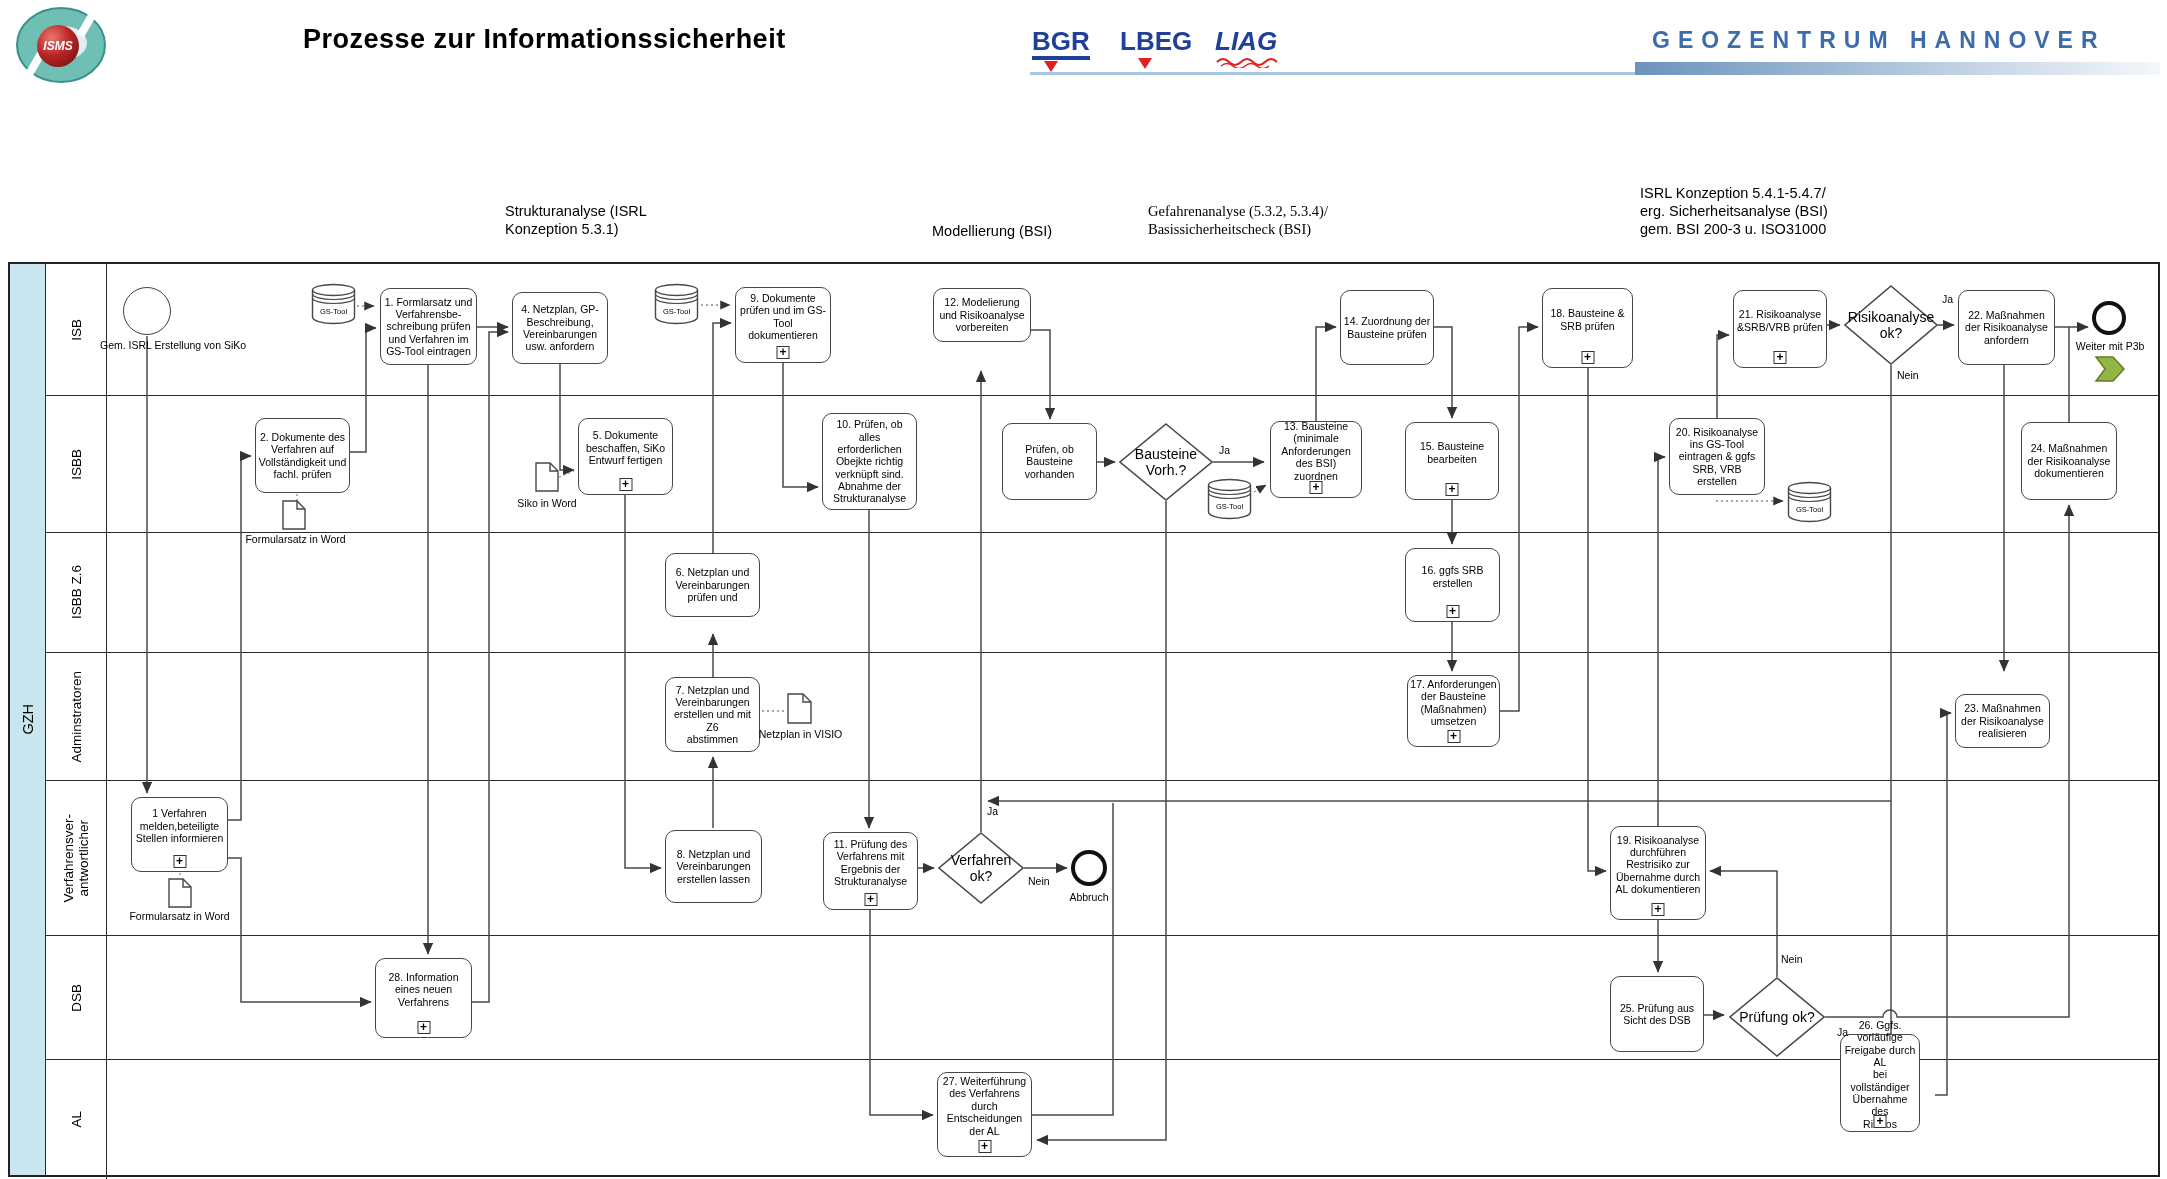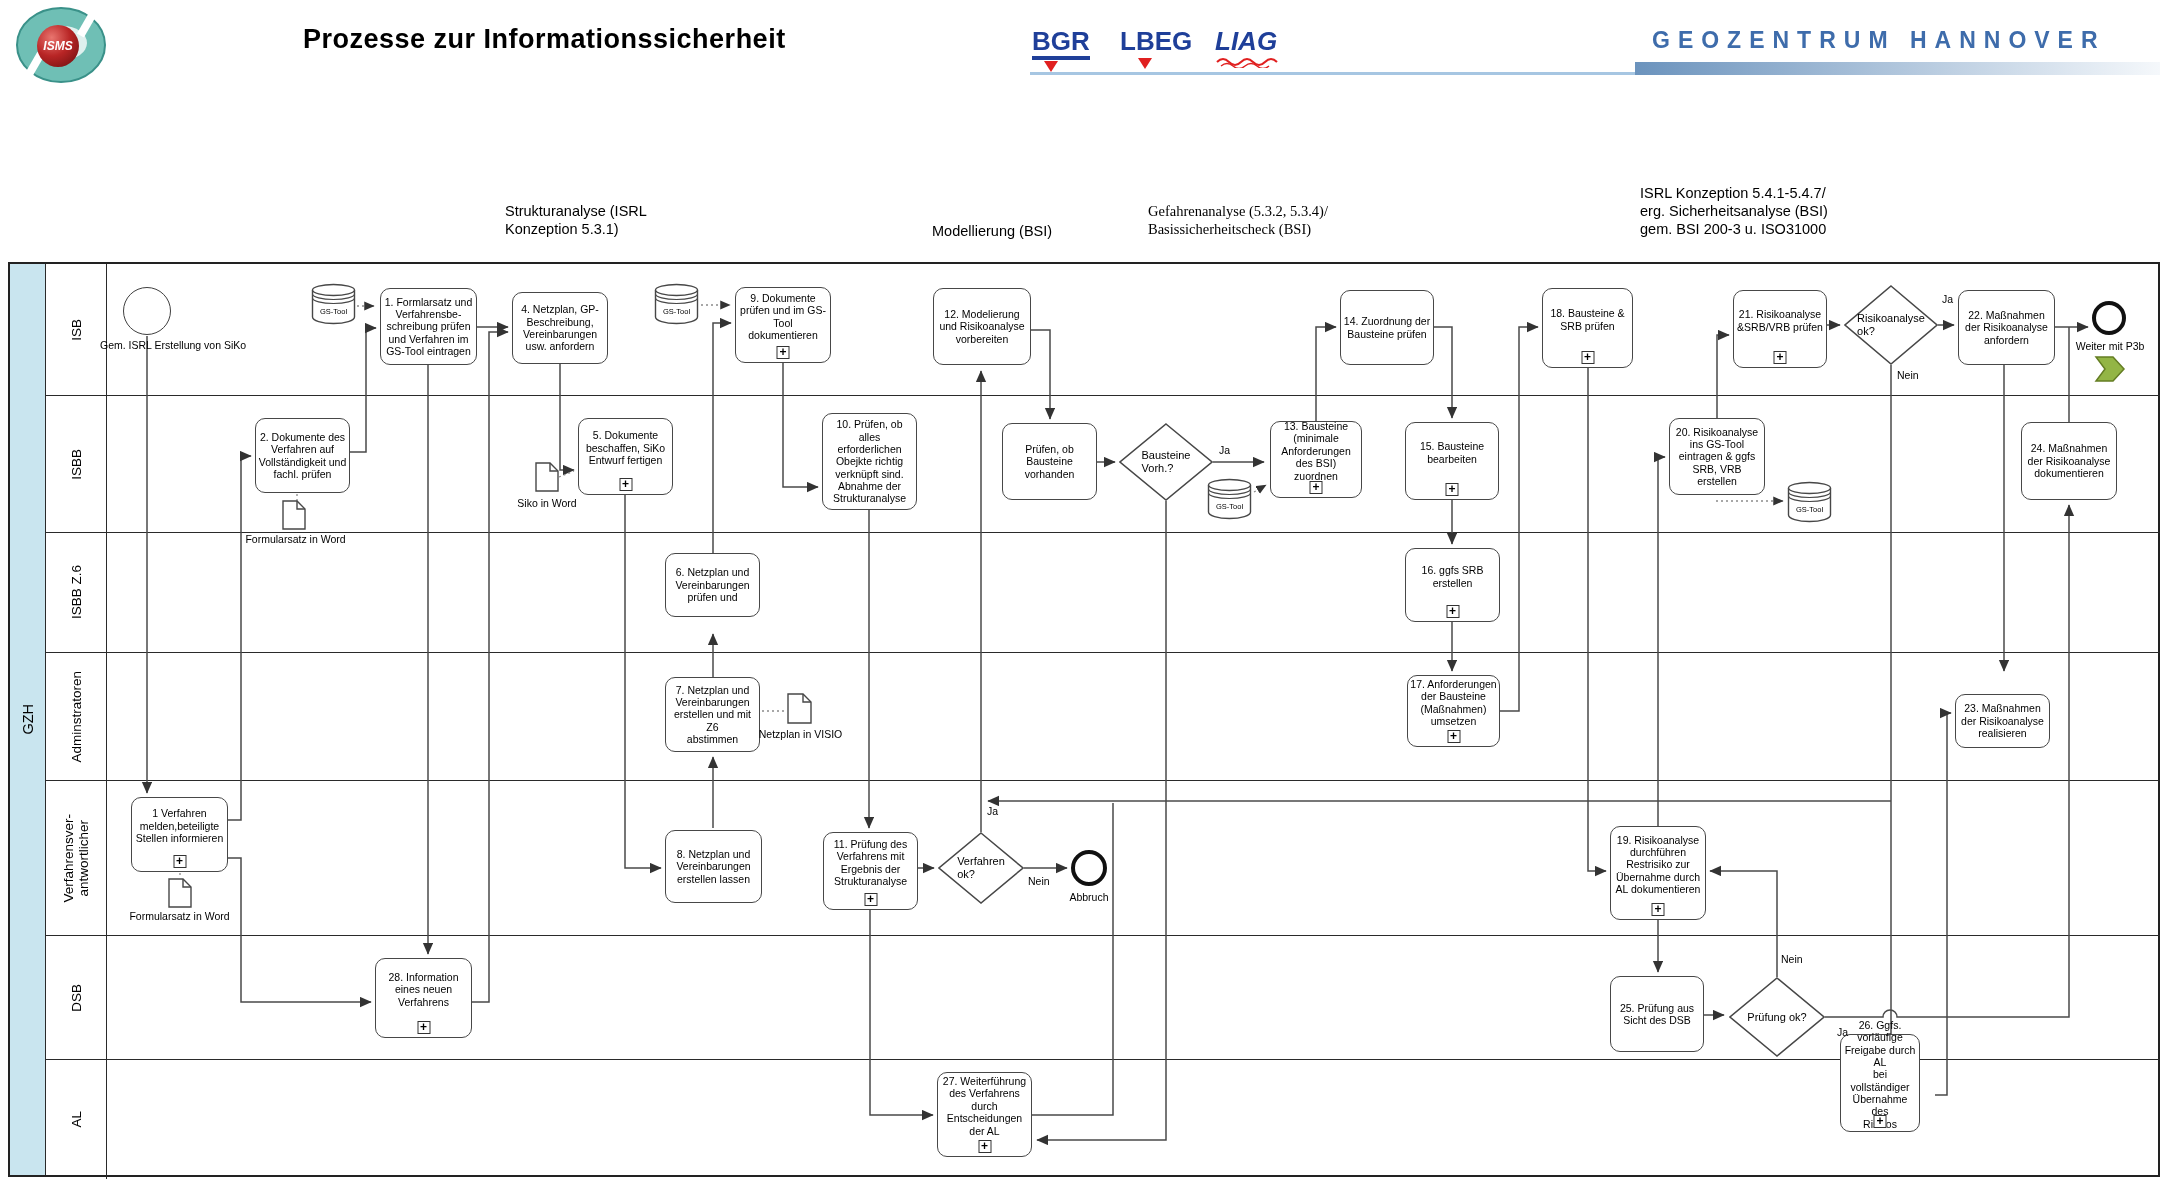--- a/index.html
+++ b/index.html
@@ -32,21 +32,21 @@
         font-size:10.5px;line-height:1.18;padding:3px 2px;box-sizing:border-box;z-index:2;}
   .task .tlabel{white-space:pre-line;}
   .task.haspl{padding-bottom:20px;}
   .plus{position:absolute;bottom:3px;left:50%;transform:translateX(-50%);width:13px;height:13px;
         border:1.3px solid #333;background:#fff;display:flex;align-items:center;justify-content:center;
         font-weight:bold;font-size:12px;line-height:1;box-sizing:border-box;}
   .plus::after{content:"+";margin-top:-1px;}
   .gateway{position:absolute;z-index:2;}
   .gateway svg{position:absolute;left:0;top:0;}
   .gw-label{position:absolute;inset:0;display:flex;align-items:center;justify-content:center;
-            text-align:left;font-size:11px;line-height:1.15;white-space:pre-line;}
+            text-align:center;font-size:14px;line-height:1.15;white-space:pre-line;}
   .event{position:absolute;border-radius:50%;border:1.7px solid #3f3f3f;background:#fff;box-sizing:border-box;z-index:2;}
   .event.end{border-width:4.5px;border-color:#111;}
   .nlabel{position:absolute;font-size:10.5px;text-align:center;z-index:3;line-height:1.15;}
   .datastore{position:absolute;z-index:2;}
   .ds-label{position:absolute;left:0;right:0;top:16px;text-align:center;font-size:7.5px;}
   .docicon{position:absolute;z-index:2;}
   .elabel{position:absolute;font-size:10.5px;z-index:3;}
   .edges{position:absolute;left:0;top:0;z-index:1;pointer-events:none;}
 </style>
 </head>
@@ -282,21 +282,21 @@
 Abnahme der
 Strukturanalyse</span>
     </div>
   <div class="task haspl" style="left:823px;top:832px;width:95px;height:78px;">
       <span class="tlabel">11. Prüfung des
 Verfahrens mit
 Ergebnis der
 Strukturanalyse</span>
       <span class="plus"></span>
     </div>
-  <div class="task" style="left:933px;top:288px;width:98px;height:77px;">
+  <div class="task" style="left:933px;top:288px;width:98px;height:54px;">
       <span class="tlabel">12. Modelierung
 und Risikoanalyse
 vorbereiten</span>
     </div>
   <div class="task" style="left:1002px;top:423px;width:95px;height:77px;">
       <span class="tlabel">Prüfen, ob
 Bausteine
 vorhanden</span>
     </div>
   <div class="task haspl" style="left:1270px;top:421px;width:92px;height:77px;">

